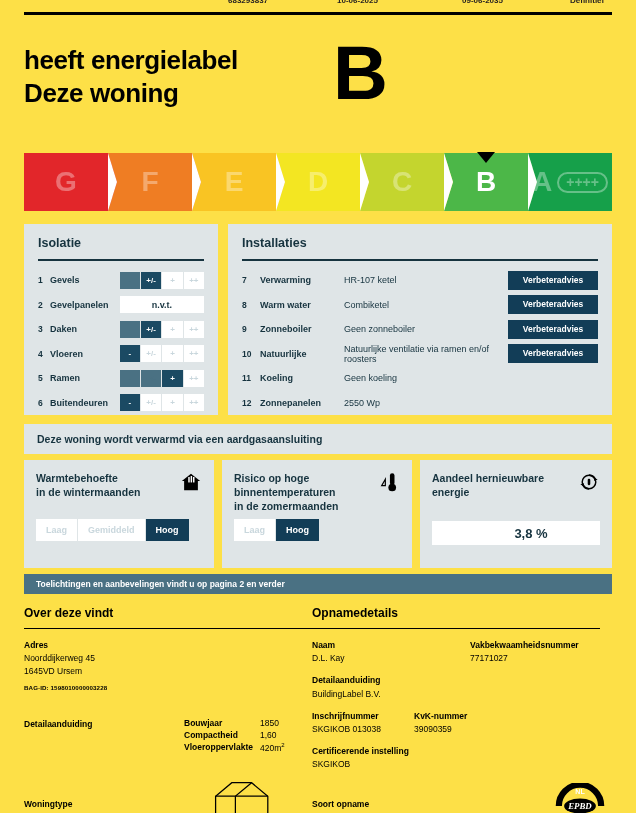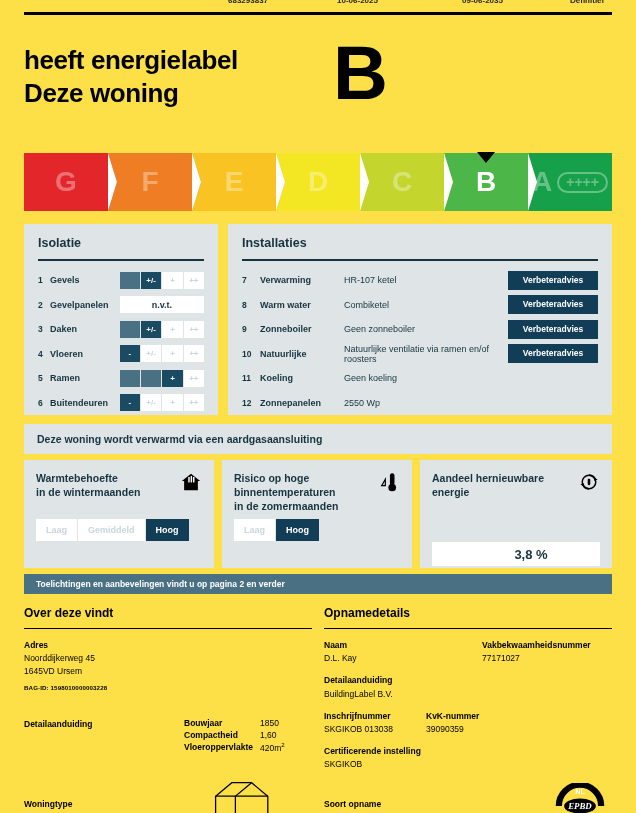--- a/index.html
+++ b/index.html
@@ -140,37 +140,37 @@
   .card-icon { position: absolute; right: 12px; top: 11px; }
   .choices { position: absolute; left: 12px; bottom: 27px; display: flex; height: 22px; }
   .choice {
     display: flex; align-items: center; justify-content: center;
     font-size: 9px; font-weight: 700; background: #ffffff; color: #c9d7dd;
     border-right: 1.5px solid #dfe5e7; padding: 0 10px;
   }
   .choice:last-child { border-right: none; }
   .choice.on { background: #123d57; color: #ffffff; }
   .pct-box {
-    position: absolute; left: 12px; bottom: 2px; width: 168px; height: 24px;
+    position: absolute; left: 12px; bottom: 23px; width: 168px; height: 24px;
     background: #ffffff; display: flex; align-items: center; justify-content: center;
     font-size: 13px; font-weight: 700; color: #16333f; padding-left: 30px;
   }
 
   
   .note-strip {
     position: absolute; left: 24px; top: 574px; width: 588px; height: 20px;
     background: #4a7183; color: #ffffff; font-size: 8.5px; font-weight: 700;
     display: flex; align-items: center; padding-left: 12px;
   }
 
   
   .bottom { position: absolute; left: 24px; top: 606px; width: 588px; }
   .col { position: absolute; top: 0; }
   .colL { left: 0; width: 288px; }
-  .colR { left: 300px; width: 288px; }
+  .colR { left: 288px; width: 288px; }
   .col h2 { font-size: 12px; font-weight: 700; color: #000; margin-bottom: 8px; }
   .col .hr2 { height: 1px; background: #000; margin-bottom: 10px; }
   .blk { margin-bottom: 9px; }
   .bt { font-size: 8.5px; font-weight: 700; color: #000; line-height: 1.55; }
   .bv { font-size: 8.5px; color: #000; line-height: 1.55; }
   .tiny { font-size: 6.2px; font-weight: 700; color: #000; letter-spacing: 0.1px; }
   .spec-row { display: flex; margin-bottom: 2px; }
   .spec-k { width: 76px; font-size: 8.5px; font-weight: 700; color: #000; }
   .spec-v { font-size: 8.5px; color: #000; }
   .spec-v sup { font-size: 6px; }

